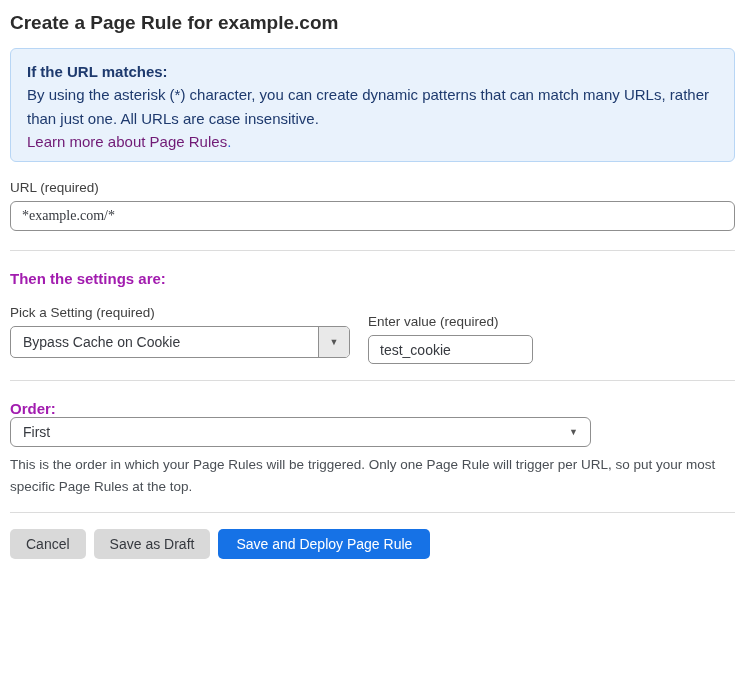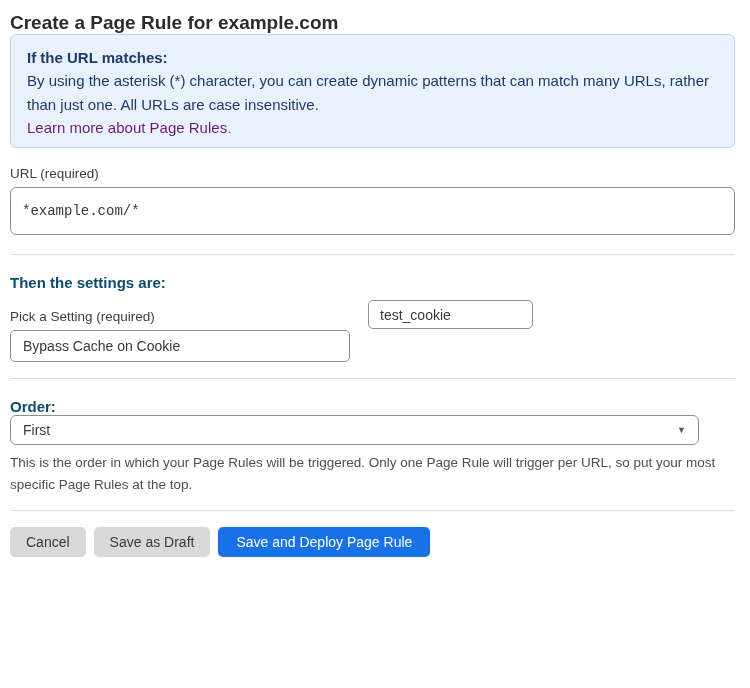--- a/index.html
+++ b/index.html
@@ -8,20 +8,21 @@
     font-family: "Liberation Sans", sans-serif;
     background: #ffffff;
     color: #36393f;
   }
   .container { padding: 12px 15px 0 10px; }
 
   .page-title {
     font-size: 19px;
     font-weight: 700;
     color: #2b2b2b;
+    margin-bottom: 14px;
   }
 
   .info-box {
     background: #e9f2fc;
     border: 1px solid #b8d6f5;
     border-radius: 6px;
     padding: 11px 16px 8px 16px;
     font-size: 15px;
     line-height: 1.55;
     color: #1e3a6e;
@@ -35,26 +36,26 @@
 
   .field-label {
     font-size: 13.5px;
     color: #404040;
     margin: 18px 0 6px 0;
   }
 
   .text-input {
     display: block;
     width: 725px;
-    height: 48px;
+    height: 30px;
     border: 1px solid #8f8f8f;
     border-radius: 6px;
     padding: 0 11px;
     font-size: 14px;
-    font-family: Liberation Mono, monospace;
+    font-family: Liberation Serif, serif;
     color: #36393f;
     background: #fff;
     outline: none;
   }
 
   .helper-text {
     font-size: 13.5px;
     color: #4a4f55;
     margin-top: 6px;
     line-height: 1.5;
@@ -62,38 +63,37 @@
 
   .divider {
     border: none;
     border-top: 1px solid #dcdcdc;
     margin-top: 19px;
   }
 
   .section-heading {
     font-size: 15px;
     font-weight: 700;
-    color: #0c4a6e;
+    color: #a21caf;
     margin-top: 19px;
   }
 
   .settings-row { display: flex; margin-top: 0; }
   .settings-col-left { width: 340px; }
   .settings-col-right { margin-left: 18px; margin-top: 9px; }
 
   .select-widget {
     display: flex;
     width: 340px;
     height: 32px;
     border: 1px solid #8f8f8f;
     border-radius: 5px;
     overflow: hidden;
     background: #fff;
     cursor: pointer;
-    flex-direction: column;
   }
   .select-value {
     flex: 1;
     font-size: 14px;
     line-height: 30px;
     padding: 0 12px;
     color: #36393f;
     white-space: nowrap;
   }
   .select-arrow-btn {
@@ -135,21 +135,21 @@
   .btn-add { margin-top: 32px; }
   .btn-primary {
     background: #1672e6;
     color: #ffffff;
     padding: 0 18px;
   }
 
   .full-select {
     display: flex;
     align-items: center;
-    width: 689px;
+    width: 581px;
     height: 30px;
     border: 1px solid #8f8f8f;
     border-radius: 6px;
     background: #fff;
     padding: 0 12px;
     cursor: pointer;
   }
   .full-select .select-text {
     flex: 1;
     font-size: 14px;
@@ -202,20 +202,21 @@
     <div class="settings-col-left">
       <div class="field-label">Pick a Setting (required)</div>
       <div class="select-widget">
         <div class="select-value">Bypass Cache on Cookie</div>
         <div class="select-arrow-btn">
           <span>▼</span>
         </div>
       </div>
     </div>
     <div class="settings-col-right">
+      <div class="field-label">Enter value (required)</div>
       <input class="value-input" type="text" value="test_cookie" style="">
     </div>
   </div>
 
 
   <hr class="divider" style="margin-top:16px;">
 
   <div class="section-heading">Order:</div>
 
   <div class="full-select">

